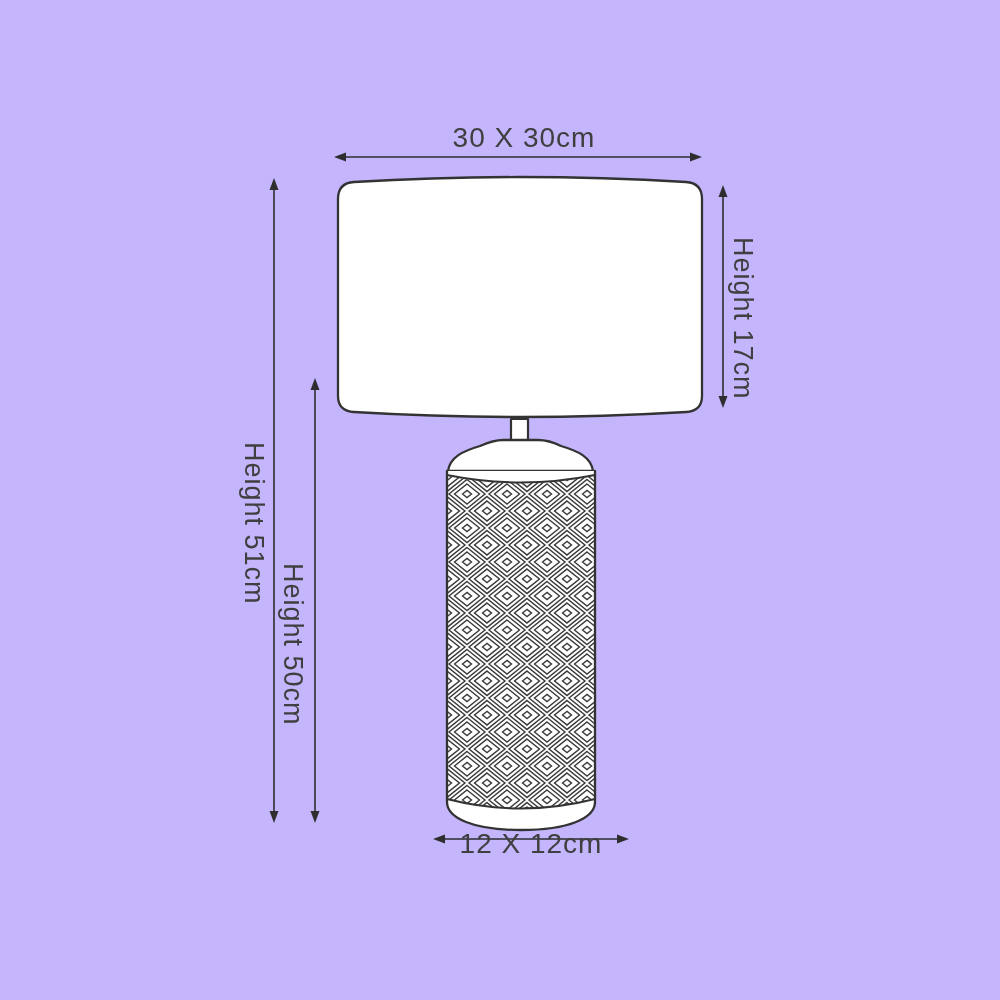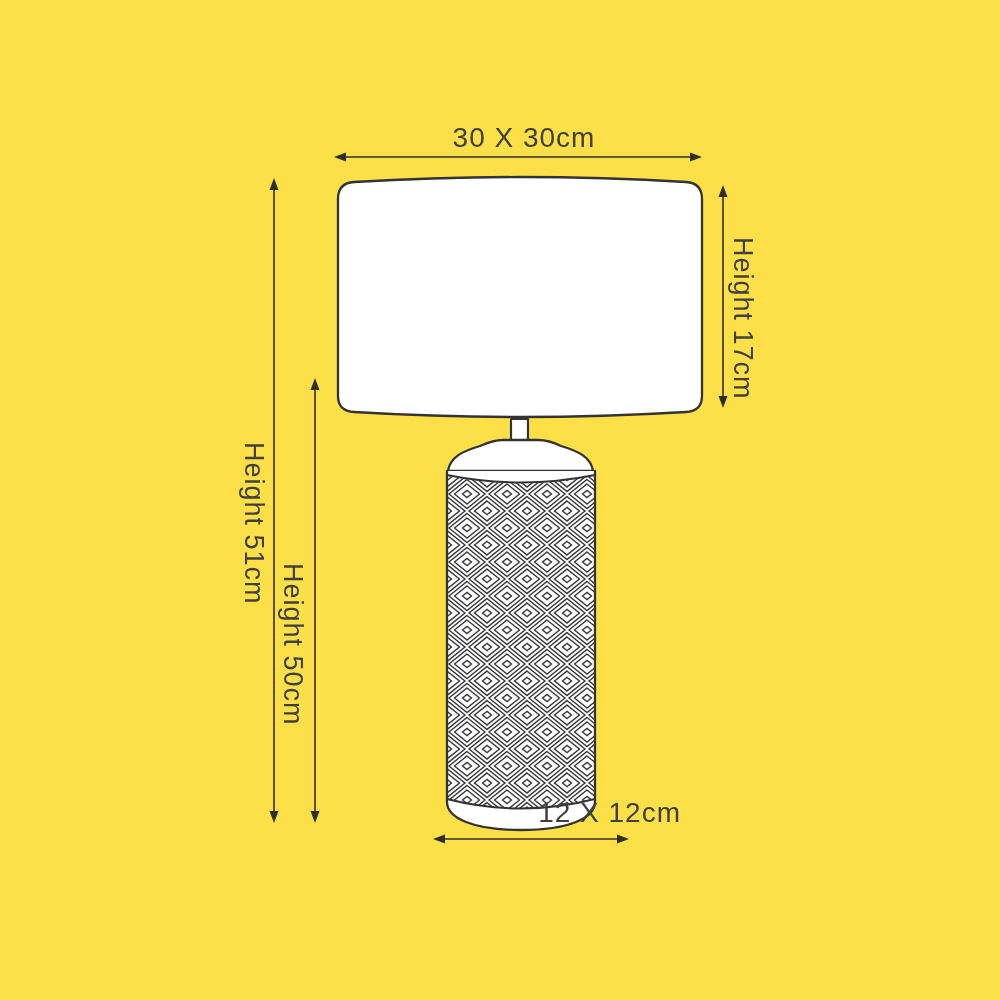--- a/index.html
+++ b/index.html
@@ -4,21 +4,21 @@
 <style>
   html, body {
     margin: 0;
     padding: 0;
     background: #ffffff;
   }
   .page {
     position: relative;
     width: 1000px;
     height: 1000px;
-    background: #fde047;
+    background: #c4b5fd;
     overflow: hidden;
     font-family: "Liberation Sans", sans-serif;
   }
   .dim-label {
     position: absolute;
     color: #3f3f3f;
     font-size: 28px;
     letter-spacing: 1px;
     white-space: nowrap;
     line-height: 1;
@@ -127,15 +127,15 @@
   </svg>
 
   <div class="dim-label h" style="left:374px; top:124px;">30 X 30cm</div>
 
   <div class="dim-label v" style="left:729px; top:237px;">Height 17cm</div>
 
   <div class="dim-label v" style="left:240px; top:442px;">Height 51cm</div>
 
   <div class="dim-label v" style="left:279px; top:563px;">Height 50cm</div>
 
-  <div class="dim-label h" style="left:381px; top:799px;text-align:right;">12 X 12cm</div>
+  <div class="dim-label h" style="left:381px; top:830px;">12 X 12cm</div>
 
 </div>
 
 </body></html>

